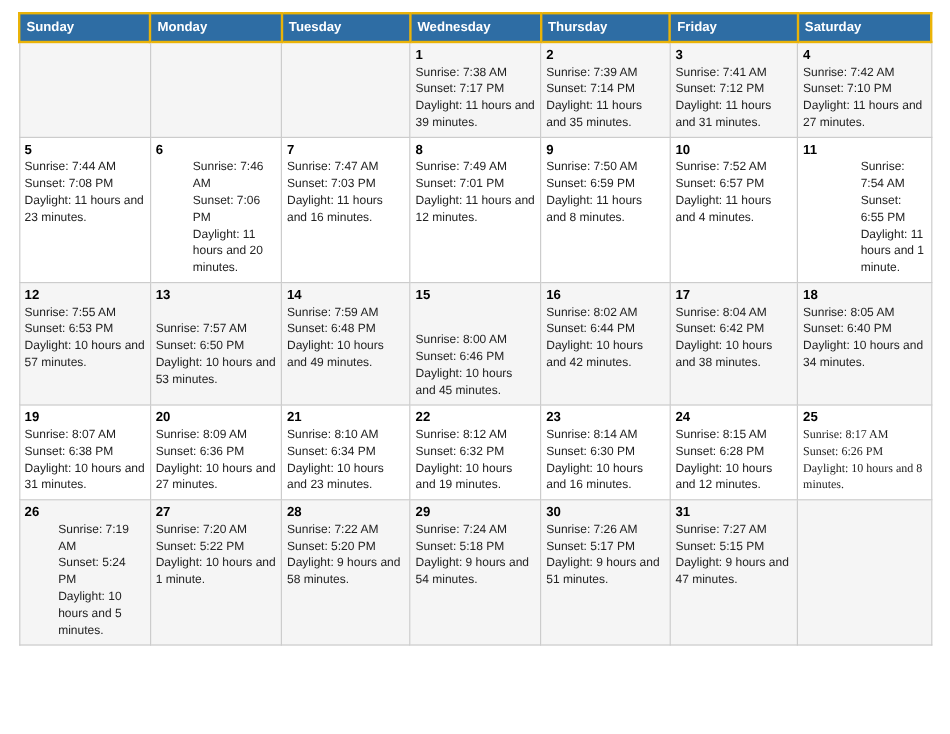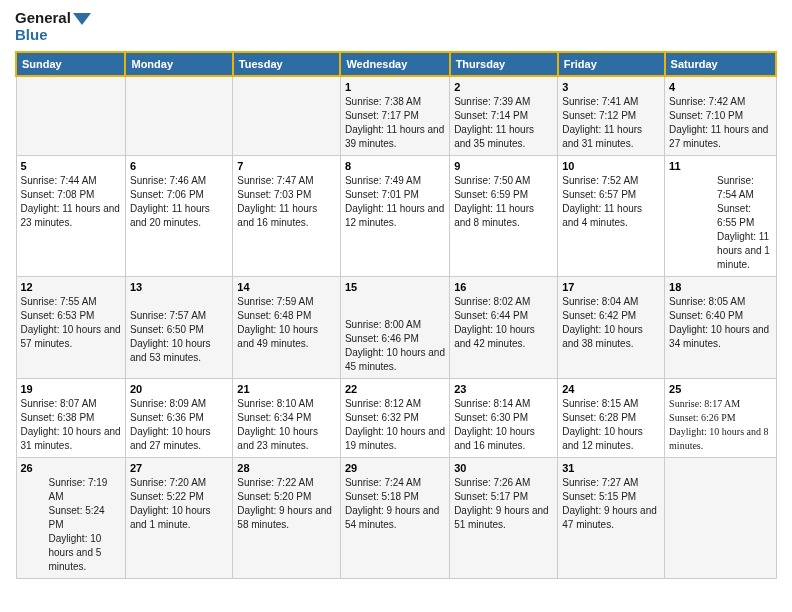--- a/index.html
+++ b/index.html
@@ -77,34 +77,20 @@
       line-height: 1.4;
     }
     .empty-cell {
       background: #f5f5f5;
     }
   </style>
 </head>
 <body>
 
 <div class="container">
-  <div class="header">
-    <div class="logo">
-  <div style="line-height:1.1; font-size:15px; font-weight:bold; color:#1a1a1a;">
-    General<svg style="display:inline-block;vertical-align:middle;margin-left:2px;" width="18" height="12" viewBox="0 0 18 12">
-            <polygon points="0,0 18,0 9,12" fill="#2e6da4"></polygon>
-          </svg><br>
-    <span style="color:#2e6da4; font-size:15px;">Blue</span>
-  </div>
-</div>
-    <div class="title-block">
-      <div class="month-title"></div>
-      <div class="subtitle"></div>
-    </div>
-  </div>
 
   <table>
     <thead>
       <tr>
       <th>Sunday</th>
           <th>Monday</th>
           <th>Tuesday</th>
           <th>Wednesday</th>
           <th>Thursday</th>
           <th>Friday</th>
@@ -143,21 +129,21 @@
         </tr>
         <tr>
           <td>
             <span class="day-number">5</span>
             <div class="day-info" style="white-space: pre-line;">Sunrise: 7:44 AM
 Sunset: 7:08 PM
 Daylight: 11 hours and 23 minutes.</div>
           </td>
           <td>
             <span class="day-number">6</span>
-            <div class="day-info" style="white-space: pre-line;">Sunrise: 7:46 AM
+            <div class="day-info" style="white-space: pre-line; margin-left: 31px;">Sunrise: 7:46 AM
 Sunset: 7:06 PM
 Daylight: 11 hours and 20 minutes.</div>
           </td>
           <td>
             <span class="day-number">7</span>
             <div class="day-info" style="white-space: pre-line;">Sunrise: 7:47 AM
 Sunset: 7:03 PM
 Daylight: 11 hours and 16 minutes.</div>
           </td>
           <td>

